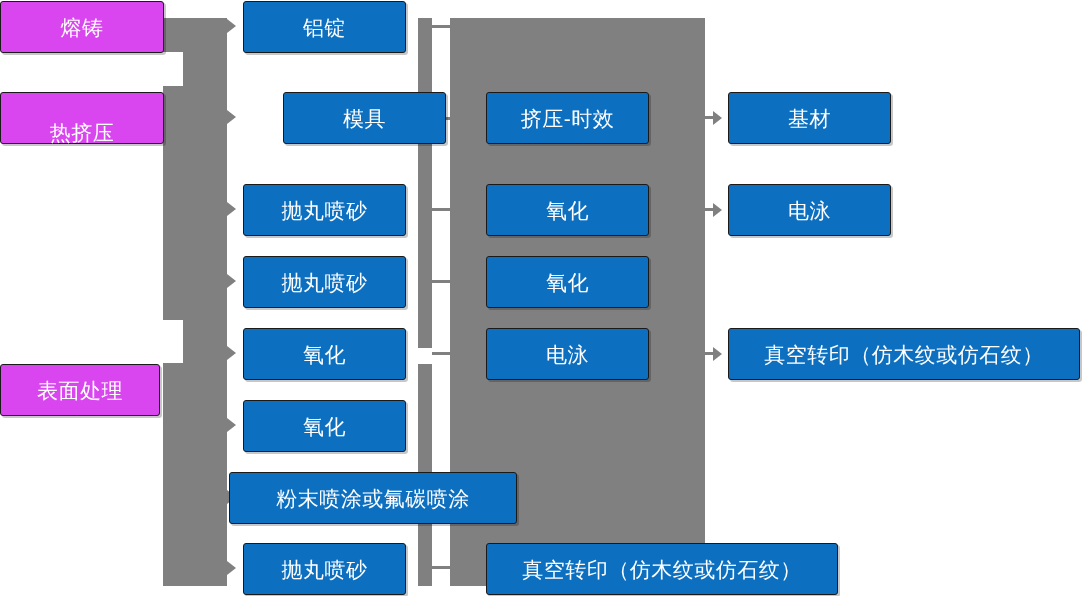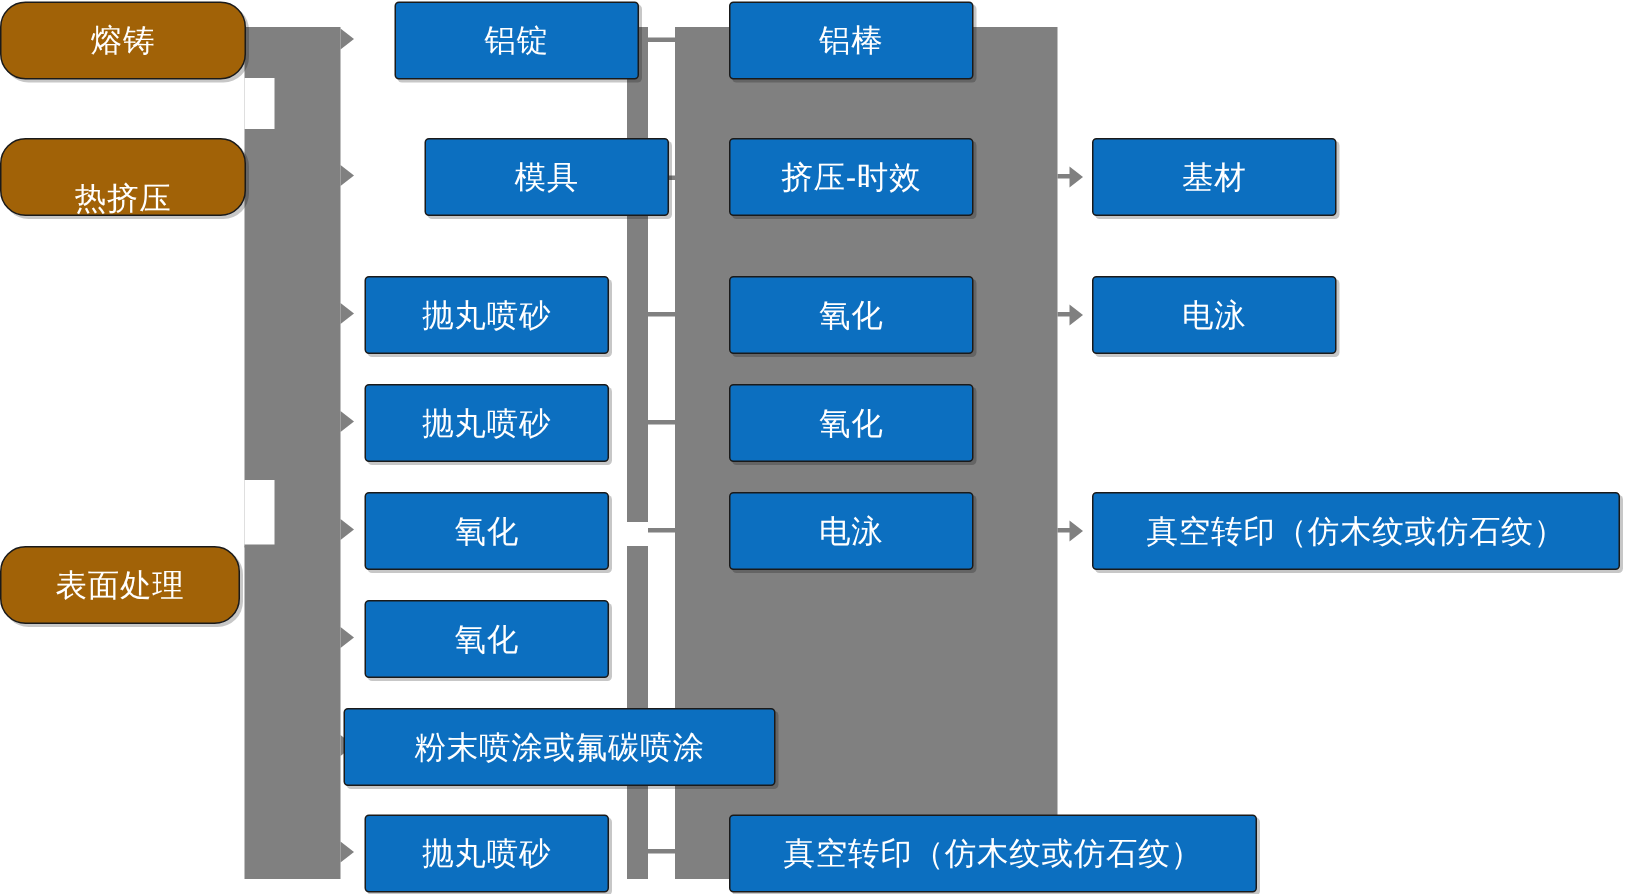--- a/index.html
+++ b/index.html
@@ -52,21 +52,21 @@
     border-radius: 3px;
     border: 1px solid #1a1a1a;
     box-shadow: 2px 2px 0 rgba(0,0,0,0.22);
     font-size: 21px;
     line-height: 1;
     letter-spacing: 0.5px;
     text-align: center;
     white-space: nowrap;
     user-select: none;
   }
-  .node.dark  { background: #a16207; border-radius: 17px; }
+  .node.dark  { background: #d946ef; }
   .node.light { background: #0C6FC0; }
 </style>
 </head>
 <body>
 
 <div id="canvas">
 
   <div class="conn-spine" style="left:163px; top:18px; width:64px; height:568px;"></div>
 
   <div class="conn" style="left:163px; top:52px; width:0px; height:0px;"></div>
@@ -108,21 +108,21 @@
   <div class="node dark" style="left:0px; top:1px; width:164px; height:52px;">
     <span>熔铸</span>
   </div>
   <div class="node dark" style="left:0px; top:92px; width:164px; height:52px;align-items:flex-end;">
     <span>热挤压</span>
   </div>
   <div class="node dark" style="left:0px; top:364px; width:160px; height:52px;">
     <span>表面处理</span>
   </div>
 
-  <div class="node light" style="left:243px; top:1px; width:163px; height:52px;margin-left:20px;">
+  <div class="node light" style="left:243px; top:1px; width:163px; height:52px;">
     <span>铝锭</span>
   </div>
   <div class="node light" style="left:243px; top:92px; width:163px; height:52px;margin-left:40px;">
     <span>模具</span>
   </div>
   <div class="node light" style="left:243px; top:184px; width:163px; height:52px;">
     <span>抛丸喷砂</span>
   </div>
   <div class="node light" style="left:243px; top:256px; width:163px; height:52px;">
     <span>抛丸喷砂</span>
@@ -133,23 +133,20 @@
   <div class="node light" style="left:243px; top:400px; width:163px; height:52px;">
     <span>氧化</span>
   </div>
   <div class="node light" style="left:229px; top:472px; width:288px; height:52px;">
     <span>粉末喷涂或氟碳喷涂</span>
   </div>
   <div class="node light" style="left:243px; top:543px; width:163px; height:52px;">
     <span>抛丸喷砂</span>
   </div>
 
-  <div class="node light" style="left:486px; top:1px; width:163px; height:52px;">
-    <span>铝棒</span>
-  </div>
   <div class="node light" style="left:486px; top:92px; width:163px; height:52px;">
     <span>挤压-时效</span>
   </div>
   <div class="node light" style="left:486px; top:184px; width:163px; height:52px;">
     <span>氧化</span>
   </div>
   <div class="node light" style="left:486px; top:256px; width:163px; height:52px;">
     <span>氧化</span>
   </div>
   <div class="node light" style="left:486px; top:328px; width:163px; height:52px;">

